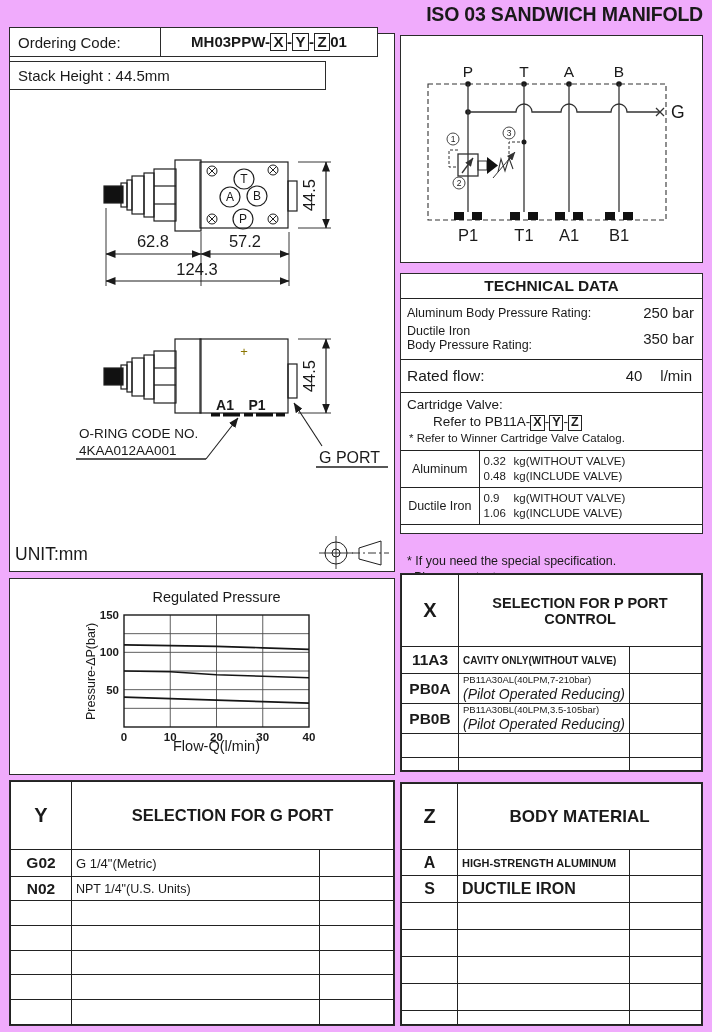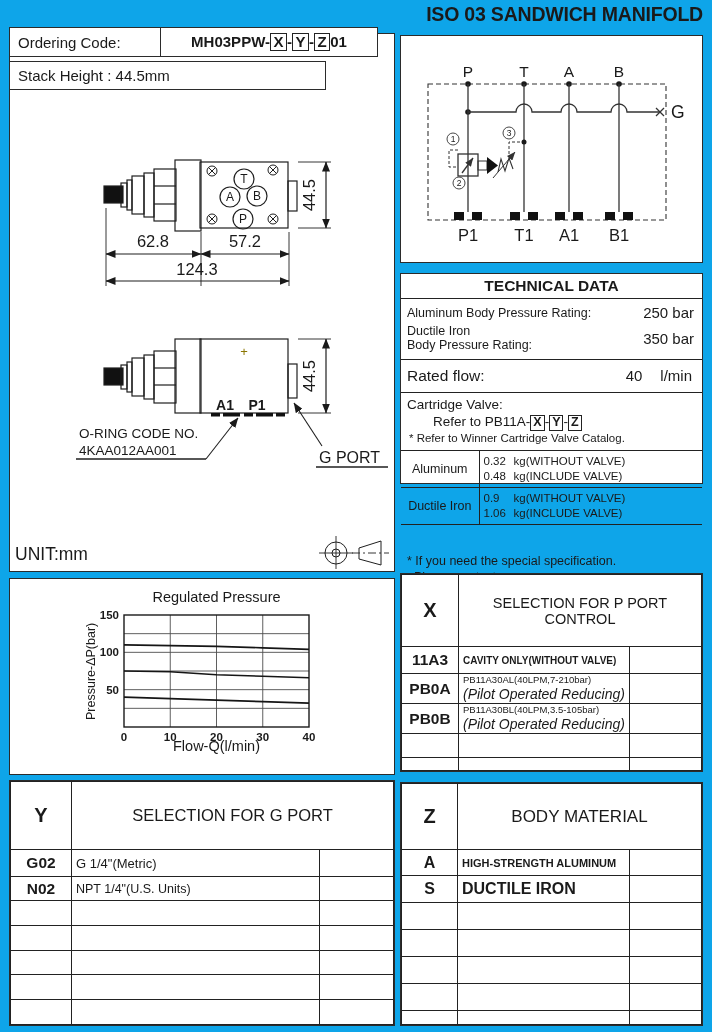--- a/index.html
+++ b/index.html
@@ -1,16 +1,16 @@
 <!DOCTYPE html>
 <html><head>
 <meta charset="utf-8">
 <style>
   html,body{margin:0;padding:0;background:#fff;}
-  #page{position:relative;width:712px;height:1032px;background:#0ea5e9;overflow:hidden;
+  #page{position:relative;width:712px;height:1032px;background:#f0abfc;overflow:hidden;
         font-family:"Liberation Sans",sans-serif;color:#1a1a1a;}
   .panel{position:absolute;border:1.8px solid #2b2b2b;background:#fff;box-sizing:border-box;}
   .abs{position:absolute;box-sizing:border-box;}
   svg{font-family:"Liberation Sans",sans-serif;}
 
   
   #page-title{left:330px;top:3px;width:373px;text-align:right;font-size:19.5px;
               font-weight:700;letter-spacing:-0.2px;}
 
   
@@ -19,21 +19,21 @@
   .ord-label{width:151px;height:100%;border-right:1.8px solid #2b2b2b;display:flex;
              align-items:center;padding-left:8px;box-sizing:border-box;}
   .ord-code{flex:1;text-align:center;font-weight:700;font-size:15px;white-space:nowrap;}
   .xyz{display:inline-block;border:1.5px solid #222;padding:0 2.5px;font-weight:700;line-height:1.1;}
   .xyz.small{border-width:1.3px;padding:0 2px;font-size:12.5px;}
 
   
   table.sel{border-collapse:collapse;width:100%;height:100%;table-layout:fixed;}
   table.sel td{border:1.6px solid #222;padding:1px 4px;vertical-align:middle;overflow:hidden;}
   .hdr-letter{text-align:center;font-weight:700;font-size:20px;}
-  .hdr-title{text-align:center;font-weight:400;}
+  .hdr-title{text-align:center;font-weight:700;}
   .code-cell{text-align:center;font-weight:700;font-size:15.5px;}
   .desc-cell{padding-left:10px;}
   .x-line1{font-size:9.5px;line-height:1.15;}
   .x-line2{font-size:14px;line-height:1.15;font-style:italic;}
   .x-single{font-size:10px;font-weight:700;}
   .y-desc{font-size:13px;}
   .z-desc-a{font-size:11px;font-weight:700;margin-top:30px;}
   .z-desc-s{font-size:16px;font-weight:700;}
 
   
@@ -262,21 +262,21 @@
           <rect x="222" y="176" width="10" height="8"></rect>
       </g>
 
       <text x="67" y="205" text-anchor="middle" font-size="16.5" fill="#1a1a1a" stroke="none">P1</text>
       <text x="123" y="205" text-anchor="middle" font-size="16.5" fill="#1a1a1a" stroke="none">T1</text>
       <text x="168" y="205" text-anchor="middle" font-size="16.5" fill="#1a1a1a" stroke="none">A1</text>
       <text x="218" y="205" text-anchor="middle" font-size="16.5" fill="#1a1a1a" stroke="none">B1</text>
     </svg>
   </div>
 
-  <div class="panel" id="panel-tech" style="left:400px;top:273px;width:303px;height:211px">
+  <div class="panel" id="panel-tech" style="left:400px;top:273px;width:303px;height:261px">
     <div class="td-header">TECHNICAL DATA</div>
     <div class="td-ratings">
       <div class="tr-row" style="margin-bottom:3px">
         <span>Aluminum Body Pressure Rating:</span>
         <span class="tr-val">250 bar</span>
       </div>
       <div class="tr-row">
         <span>
           <span>Ductile Iron</span><br>
           <span>Body Pressure Rating:</span>

